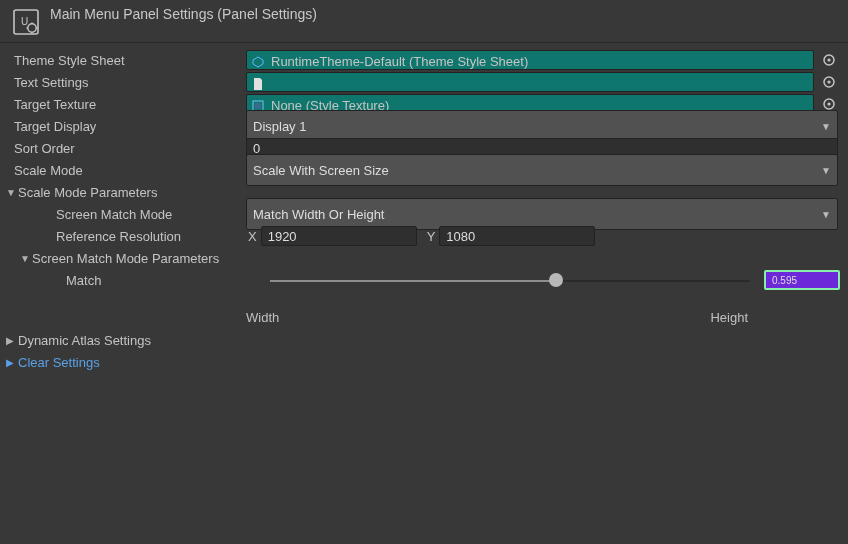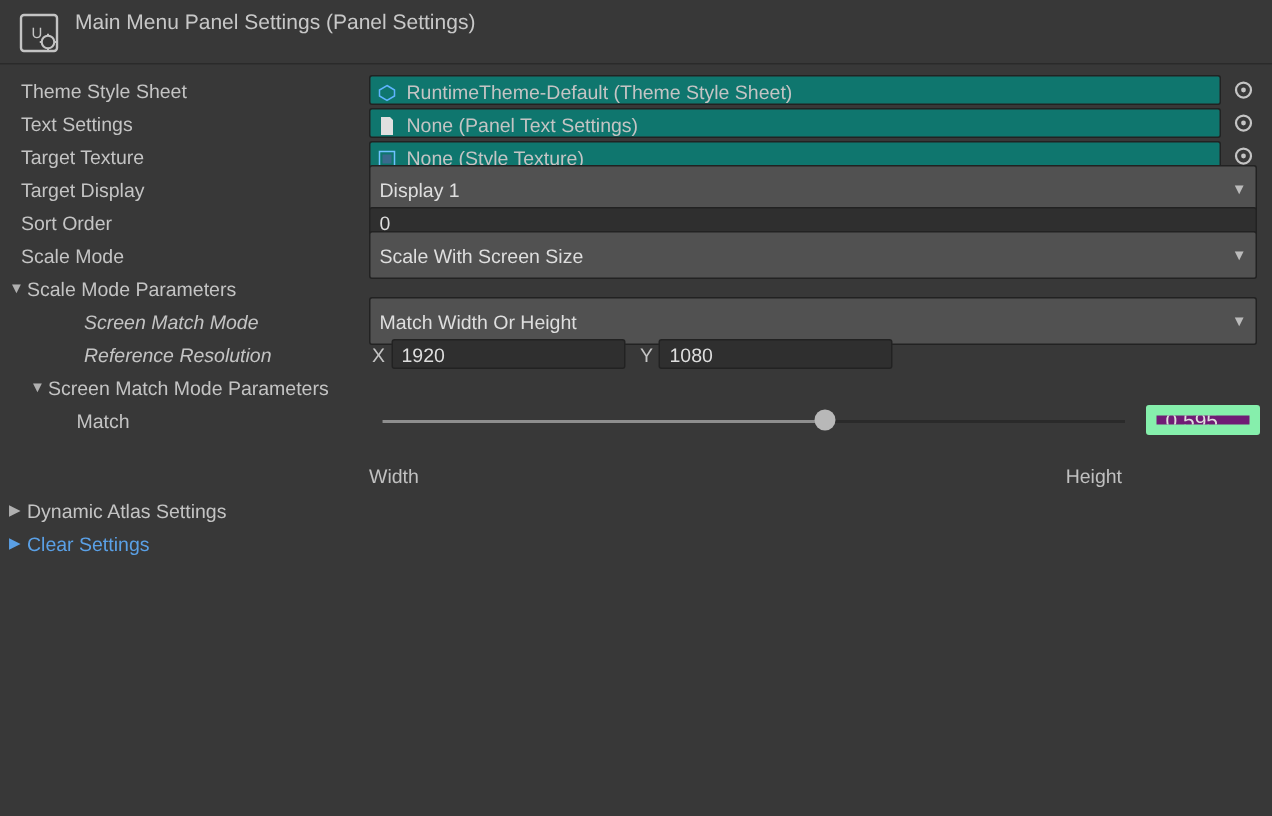--- a/index.html
+++ b/index.html
@@ -31,23 +31,23 @@
     background:#585858; border:1px solid #222; color:#dcdcdc;
     padding:3px 10px; border-radius:3px; font-size:13px; cursor:pointer;
   }
   .content { padding: 6px 0 10px 0; }
   .row {
     display:flex; align-items:center;
     height: 22px;
     padding-left: 14px;
   }
   .indent1 { padding-left: 28px; }
-  .indent2 { padding-left: 51px; }
+  .indent2 { padding-left: 66px; }
   .label-col { width: 232px; color:#c4c4c4; display:flex; align-items:center; gap:3px;}
-  .label-col.indent1 { width: 218px; font-style: italic; }
+  .label-col.indent1 { width: 218px; }
   .field-col { flex:1; display:flex; align-items:center; padding-right:10px; gap:4px;}
   .obj-field {
     flex:1; display:flex; align-items:flex-end; gap:6px;
     background:#0f766e; border:1px solid #222; color:#c4c4c4;
     height:20px; padding:0 4px; border-radius:2px;
   }
   .obj-icon { width:14px; height:14px; display:inline-flex; align-items:center; justify-content:center;}
   .circle-btn {
     width:18px; height:18px; display:inline-flex; align-items:center; justify-content:center;
     color:#c4c4c4; cursor:pointer; margin-left:2px;
@@ -80,22 +80,22 @@
     flex:1; position:relative; height:18px; display:flex; align-items:center;
   }
   .slider-line { position:absolute; left:0; right:0; top:50%; height:2px; background:#2a2a2a; }
   .slider-fill { position:absolute; left:0; top:50%; height:2px; background:#8e8e8e; }
   .slider-handle {
     position:absolute; width:14px; height:14px; border-radius:50%;
     background:#b8b8b8; top:50%; transform:translate(-50%,-50%);
     cursor:pointer;
   }
   .slider-value {
-    width:76px; background:#701a75; border:7px solid #86efac; color:#dedede;
-    height:20px; padding:0 6px; border-radius:2px; font-size:14px;
+    width:76px; background:#6d28d9; border:2px solid #86efac; color:#dedede;
+    height:20px; padding:0 6px; border-radius:2px; font-size:10px;
     text-align:left;
   }
   .wh-labels { display:flex; padding-left:246px; padding-right:100px; color:#c0c0c0; font-size:13px; margin-top:19px;}
   .wh-labels .l { }
   .wh-labels .spacer { flex:1; }
 </style>
 </head>
 <body>
 
 <div class="header">
@@ -134,21 +134,20 @@
 
   <div class="row">
     <div class="label-col">Text Settings</div>
     <div class="field-col">
       <div class="obj-field">
         <span class="obj-icon">
           <svg width="10" height="12" viewBox="0 0 10 12">
               <path d="M1 0h6l2 2v10H1z" fill="#e0e0e0"></path>
             </svg>
         </span>
-        <span>None (Panel Text Settings)</span>
       </div>
       <span class="circle-btn">
         <svg width="14" height="14" viewBox="0 0 14 14">
             <circle cx="7" cy="7" r="5" fill="none" stroke="#c4c4c4" stroke-width="1.5"></circle>
             <circle cx="7" cy="7" r="1.6" fill="#c4c4c4"></circle>
           </svg>
       </span>
     </div>
   </div>
 

